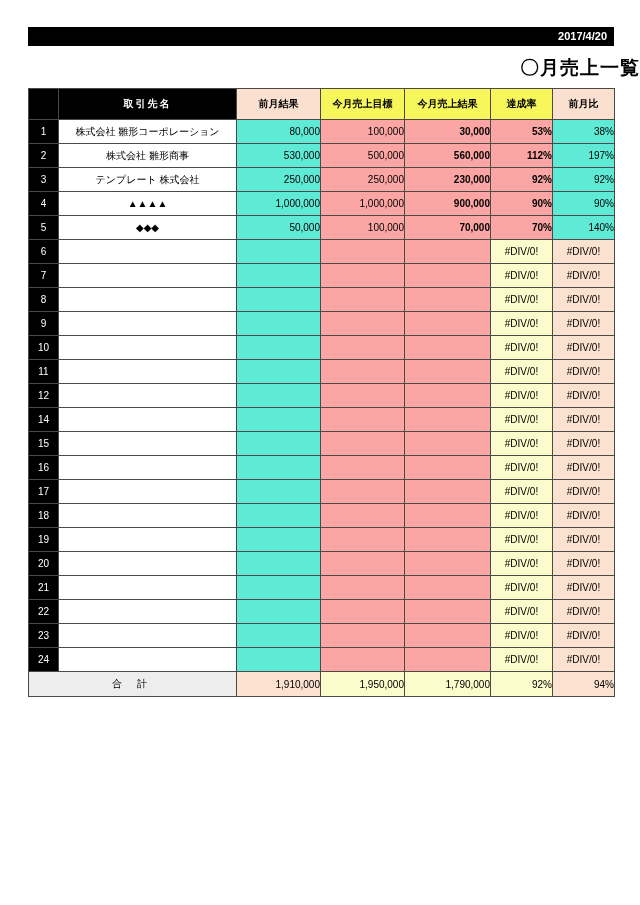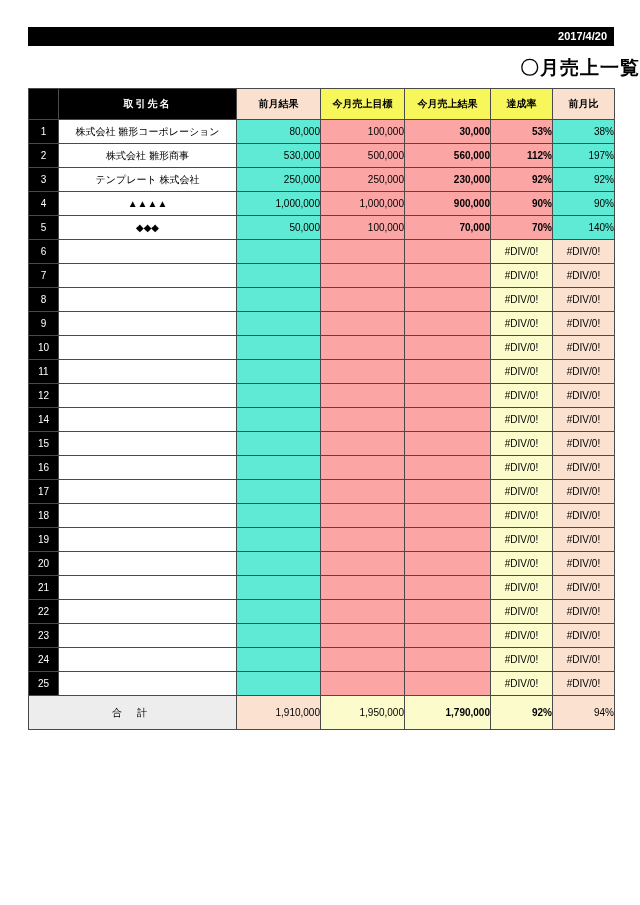--- a/index.html
+++ b/index.html
@@ -163,21 +163,21 @@
     font-size: 10px;
     font-weight: bold;
     padding: 0;
     margin-left: 28px;
   }
   td.cell-err.yellow { background: #fbfbcb; }
   td.cell-err.peach  { background: #fbe1d0; }
 
   
   tr.total td {
-    height: 34px;
+    height: 25px;
     vertical-align: middle;
   }
   td.total-label {
     background: #ededed;
     text-align: center;
     font-size: 13px;
     font-weight: bold;
     letter-spacing: 6px;
     border: 1px solid #4a4a4a;
   }
@@ -186,21 +186,21 @@
     text-align: right;
     padding-right: 4px;
     font-size: 10.5px;
   }
   td.total-yellow {
     background: #fbfbcb;
     text-align: right;
     padding-right: 4px;
     font-size: 10.5px;
   }
-  td.total-yellow.bold, td.total-peach.bold { font-weight: bold; }
+  td.total-yellow.bold, td.total-peach.bold { font-weight: normal; }
 </style>
 </head>
 <body>
 
 <div class="page">
 
   <div class="date-bar">
     <span class="date-text">2017/4/20</span>
   </div>
 
@@ -427,29 +427,20 @@
           </tr>
           <tr>
             <td class="cell-no">24</td>
             <td class="cell-name"></td>
             <td class="cell-peach"></td>
             <td class="cell-yellow"></td>
             <td class="cell-yellow bold"></td>
             <td class="cell-err yellow">#DIV/0!</td>
             <td class="cell-err peach">#DIV/0!</td>
           </tr>
-          <tr>
-            <td class="cell-no">25</td>
-            <td class="cell-name"></td>
-            <td class="cell-peach"></td>
-            <td class="cell-yellow"></td>
-            <td class="cell-yellow bold"></td>
-            <td class="cell-err yellow">#DIV/0!</td>
-            <td class="cell-err peach">#DIV/0!</td>
-          </tr>
           <tr class="total">
             <td class="total-label" colspan="2">合 計</td>
             <td class="total-peach">1,910,000</td>
             <td class="total-yellow">1,950,000</td>
             <td class="total-yellow bold">1,790,000</td>
             <td class="total-yellow bold">92%</td>
             <td class="total-peach">94%</td>
           </tr>
         </tbody>
     </table>

